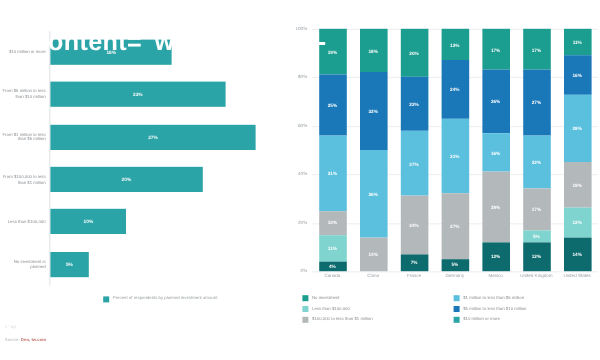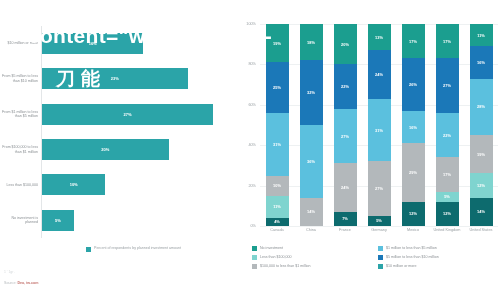--- a/index.html
+++ b/index.html
@@ -230,16 +230,15 @@
         </div>
         <div class="rc-li">
           <span class="rc-sw" style="background: rgb(43, 164, 168);"></span>
           <span class="rc-lt">$10 million or more</span>
         </div>
       </div>
   </div>
 
   <div id="overlay">
     <div class="ov-line" id="ov-main">content="width=device-</div>
-    <div class="ov-line" id="ov-sub">刀 能</div>
   </div>
 
 </div>
 
 </body></html>

